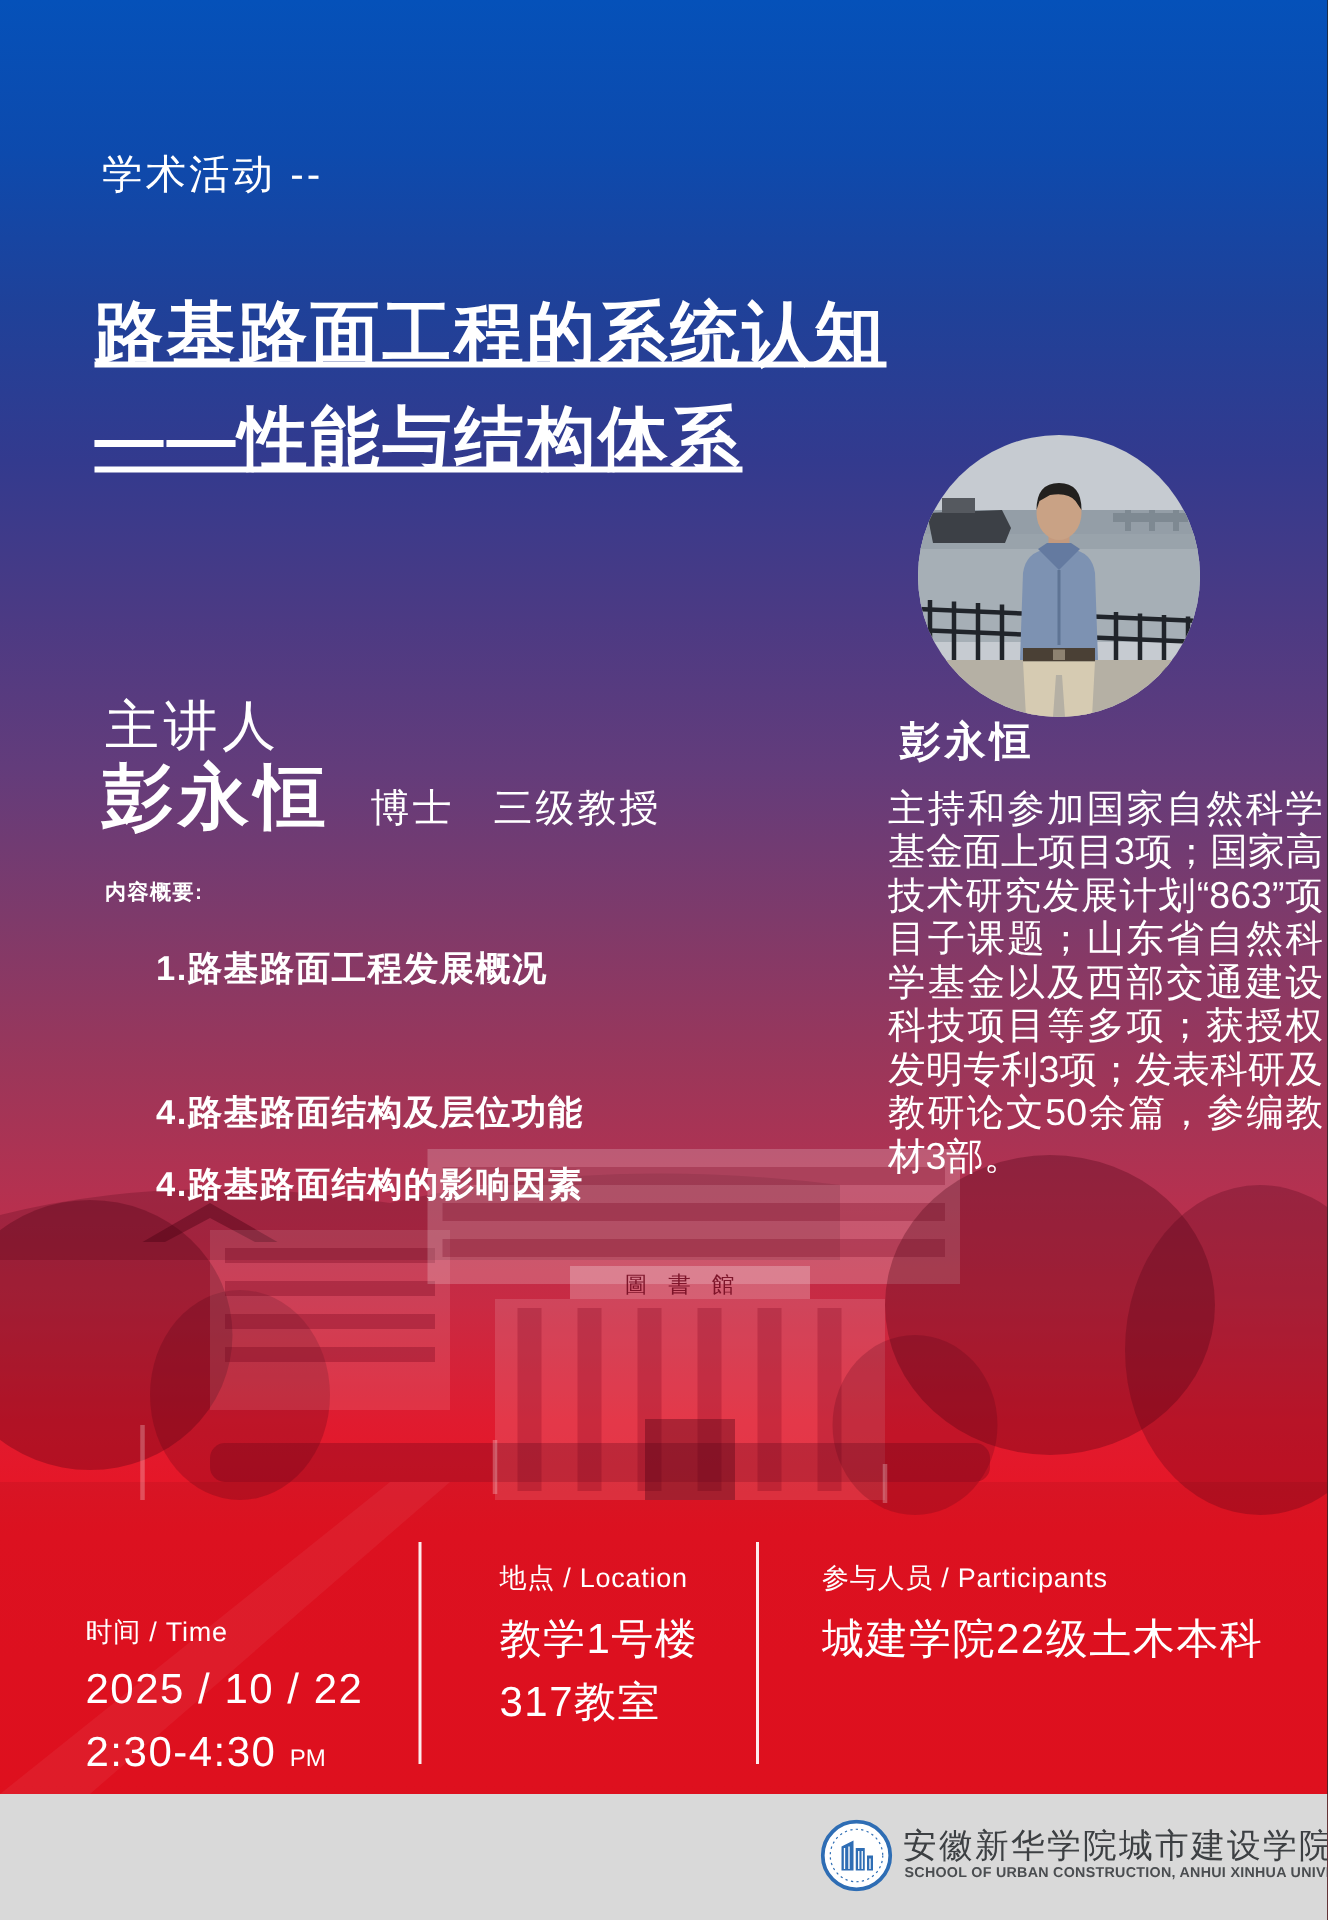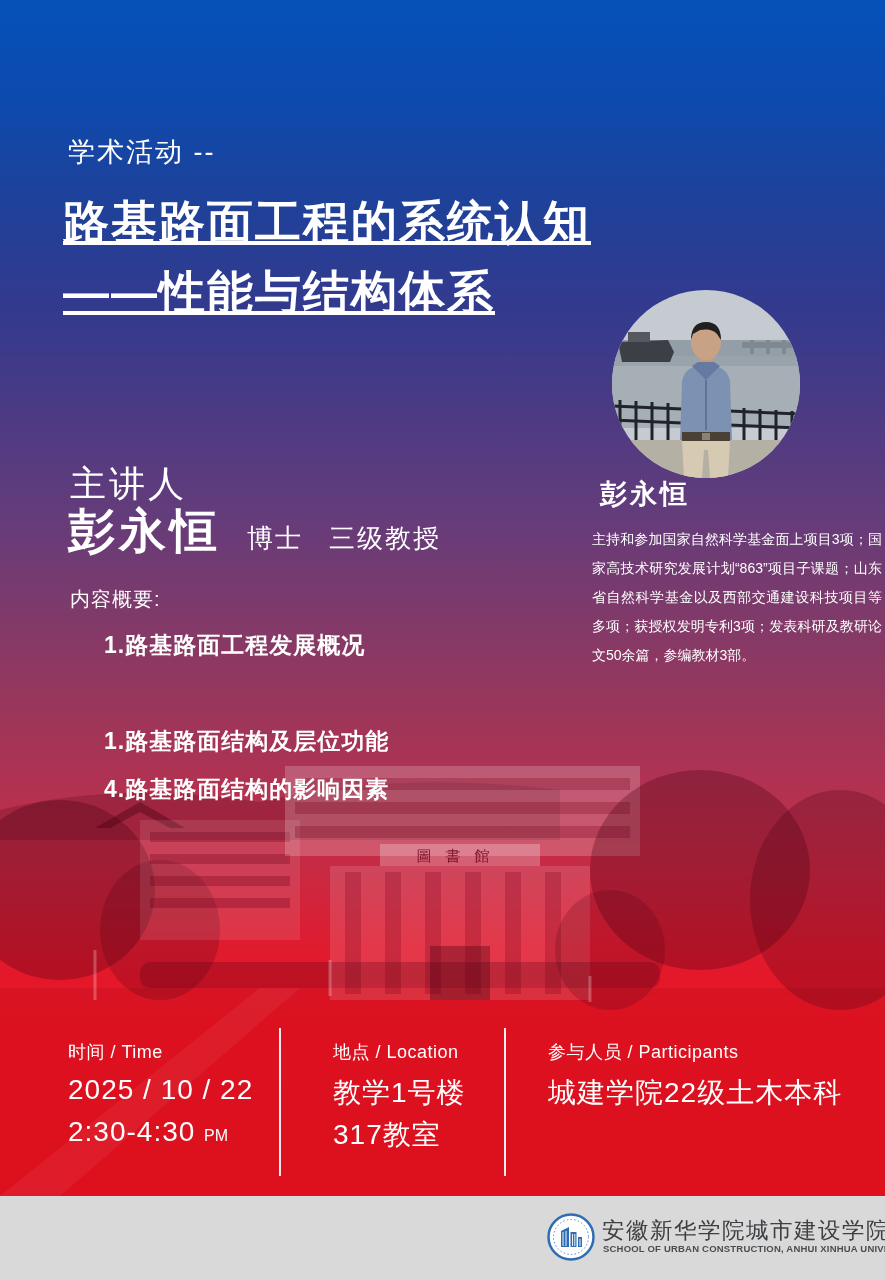--- a/index.html
+++ b/index.html
@@ -10,45 +10,45 @@
     overflow:hidden;
     font-family:"Liberation Sans", sans-serif;
     background:linear-gradient(180deg,
       #0551b9 0%, #0d4aad 8%, #1f4199 16%, #333a8e 24%,
       #4b3a84 32%, #633c7b 40%, #7f3a6a 48%, #9d3659 56%,
       #b43150 62%, #c92a43 68%, #e01b2f 74%, #ea1322 80%,
       #ec1120 93%, #e30f1c 100%);
     color:#ffffff;
   }
   .abs { position:absolute; }
-  .category { left:68px; top:98px; font-size:27px; letter-spacing:2px;margin-top:36px; }
+  .category { left:68px; top:98px; font-size:27px; letter-spacing:2px; }
   .title-line { left:63px; font-size:46px; font-weight:bold; letter-spacing:2px; white-space:nowrap;text-decoration:underline; }
   .title-1 { top:192px; }
   .title-2 { top:262px; }
 
   .photo-wrap { left:612px; top:290px; width:188px; height:188px; border-radius:50%; overflow:hidden; }
 
   .speaker-label { left:70px; top:460px; font-size:36px; letter-spacing:3px; }
   .name-row { left:68px; top:500px; display:flex; align-items:baseline; gap:26px; }
   .speaker-name { font-family:"Liberation Serif","DejaVu Serif",serif; font-size:47px; font-weight:bold; letter-spacing:4px; }
   .speaker-degree, .speaker-title { font-size:26px; letter-spacing:2px; }
-  .agenda-label { left:70px; top:586px; font-size:20px; letter-spacing:1px; }
+  .agenda-label { left:70px; top:586px; font-size:14px; letter-spacing:1px;font-weight:bold; }
   .agenda-item { left:104px; font-size:23px; letter-spacing:1px; white-space:nowrap;font-weight:bold; }
 
   .profile-name { left:600px; top:476px; font-family:"Liberation Serif","DejaVu Serif",serif; font-size:27px; font-weight:bold; letter-spacing:3px; }
-  .bio { left:592px; top:525px; width:290px; font-size:14px; line-height:29px; text-align:justify; }
+  .bio { left:592px; top:525px; width:290px; font-size:25px; line-height:29px; text-align:justify; }
 
   .campus { left:0; top:750px; width:885px; height:446px; }
 
   .divider { width:2px; height:148px; top:1028px; background:rgba(255,255,255,0.92); }
   .div-1 { left:279px; } .div-2 { left:504px; }
   .info-label { top:1040px; font-size:18px; letter-spacing:0.5px; }
   .info-line1 { top:1074px; font-size:28px; letter-spacing:1px; white-space:nowrap; }
   .info-line2 { top:1116px; font-size:28px; letter-spacing:1px; white-space:nowrap; }
-  .col1 { left:68px; } .col2 { left:333px; } .col3 { left:548px;text-align:center; }
+  .col1 { left:57px;margin-top:36px; } .col2 { left:333px; } .col3 { left:548px;text-align:center; }
   .meridiem { font-size:16px; letter-spacing:0; }
 
   .footer { left:0; top:1196px; width:885px; height:84px; background:#d9d9d9; }
   .logo { left:547px; top:1213px; width:48px; height:48px; }
   .org-cn { left:602px; top:1215px; font-size:22.5px; color:#3d4043; letter-spacing:1.5px; white-space:nowrap; }
   .org-en { left:603px; top:1243px; font-size:9.5px; font-weight:bold; color:#4a4d50; letter-spacing:0.2px; white-space:nowrap; }
 </style>
 </head>
 <body>
 
@@ -161,21 +161,21 @@
 
   <div class="abs speaker-label">主讲人</div>
   <div class="abs name-row">
     <span class="speaker-name">彭永恒</span>
     <span class="speaker-degree">博士</span>
     <span class="speaker-title">三级教授</span>
   </div>
 
   <div class="abs agenda-label">内容概要:</div>
   <div class="abs agenda-item" style="top:630px">1.路基路面工程发展概况</div>
-  <div class="abs agenda-item" style="top:726px">1.路基路面结构及层位功能</div>
+  <div class="abs agenda-item" style="top:726px">4.路基路面结构及层位功能</div>
   <div class="abs agenda-item" style="top:774px">4.路基路面结构的影响因素</div>
 
   <div class="abs profile-name">彭永恒</div>
   <div class="abs bio">主持和参加国家自然科学基金面上项目3项；国家高技术研究发展计划“863”项目子课题；山东省自然科学基金以及西部交通建设科技项目等多项；获授权发明专利3项；发表科研及教研论文50余篇，参编教材3部。</div>
 
   <div class="abs divider div-1"></div>
   <div class="abs divider div-2"></div>
 
   <div class="abs info-label col1">时间 / Time</div>
   <div class="abs info-line1 col1">2025 / 10 / 22</div>

